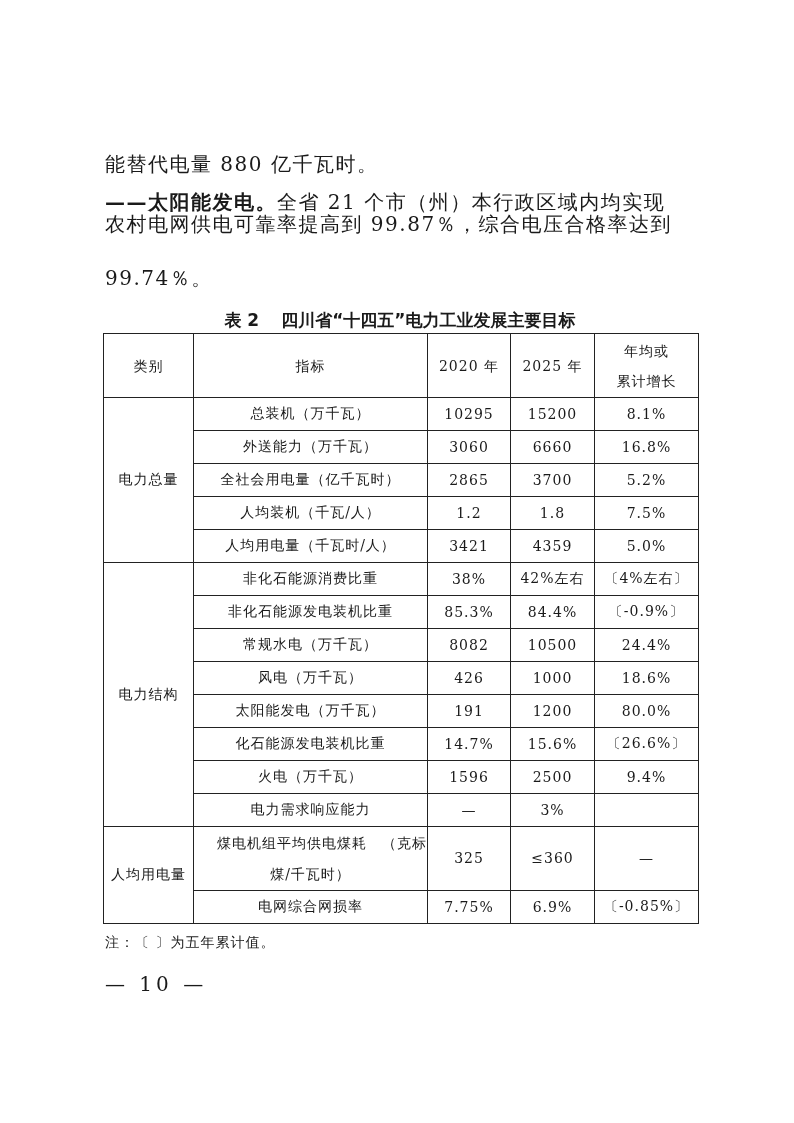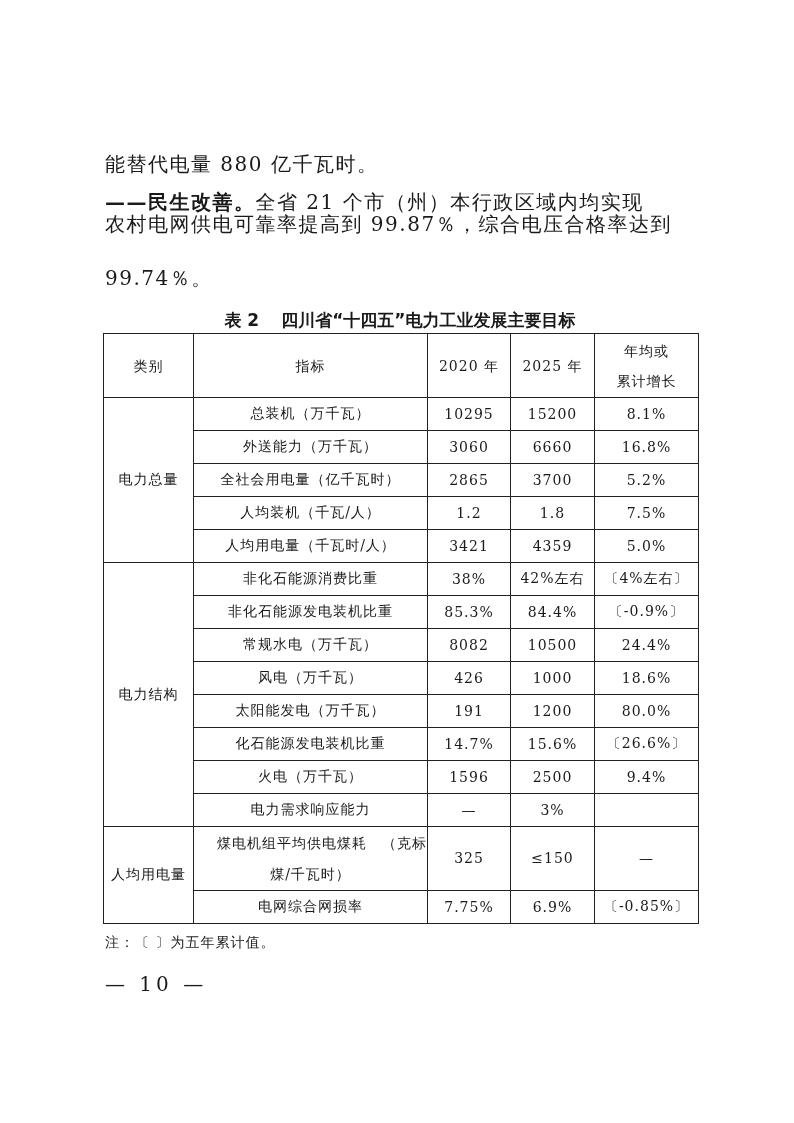--- a/index.html
+++ b/index.html
@@ -25,21 +25,21 @@
   table.main td.tall { height: 63px; line-height: 31px; }
   .cat { letter-spacing: 2px; }
   .note { position: absolute; top: 934px; left: 105px; font-size: 14px; letter-spacing: 1px; }
   .pageno { position: absolute; top: 972px; left: 105px; font-size: 20px; letter-spacing: 4px; }
 </style>
 </head>
 <body>
 
 <div class="para p1">能替代电量 880 亿千瓦时。</div>
 <div class="para p2">
-  <span class="lead">——民生改善。</span><span>全省 21 个市（州）本行政区域内均实现</span>
+  <span class="lead">——太阳能发电。</span><span>全省 21 个市（州）本行政区域内均实现</span>
 </div>
 <div class="para p3">农村电网供电可靠率提高到 99.87％，综合电压合格率达到</div>
 <div class="para p4">99.74％。</div>
 
 <div class="caption">
   <span class="num">表 2</span><span>四川省“十四五”电力工业发展主要目标</span>
 </div>
 
 <table class="main">
   <colgroup>
@@ -140,21 +140,21 @@
     <td></td>
   </tr>
 
   <tr>
     <td rowspan="2" class="cat">人均用电量</td>
     <td class="tall">
           <div class="left" style="text-align:right;padding-left:2px;">煤电机组平均供电煤耗　（克标</div>
           <div>煤/千瓦时）</div>
         </td>
     <td class="tall">325</td>
-    <td class="tall">≤150</td>
+    <td class="tall">≤360</td>
     <td class="tall">—</td>
   </tr>
   <tr>
     <td>电网综合网损率</td>
     <td>7.75%</td>
     <td>6.9%</td>
     <td>〔-0.85%〕</td>
   </tr>
 </tbody>
   </table>

